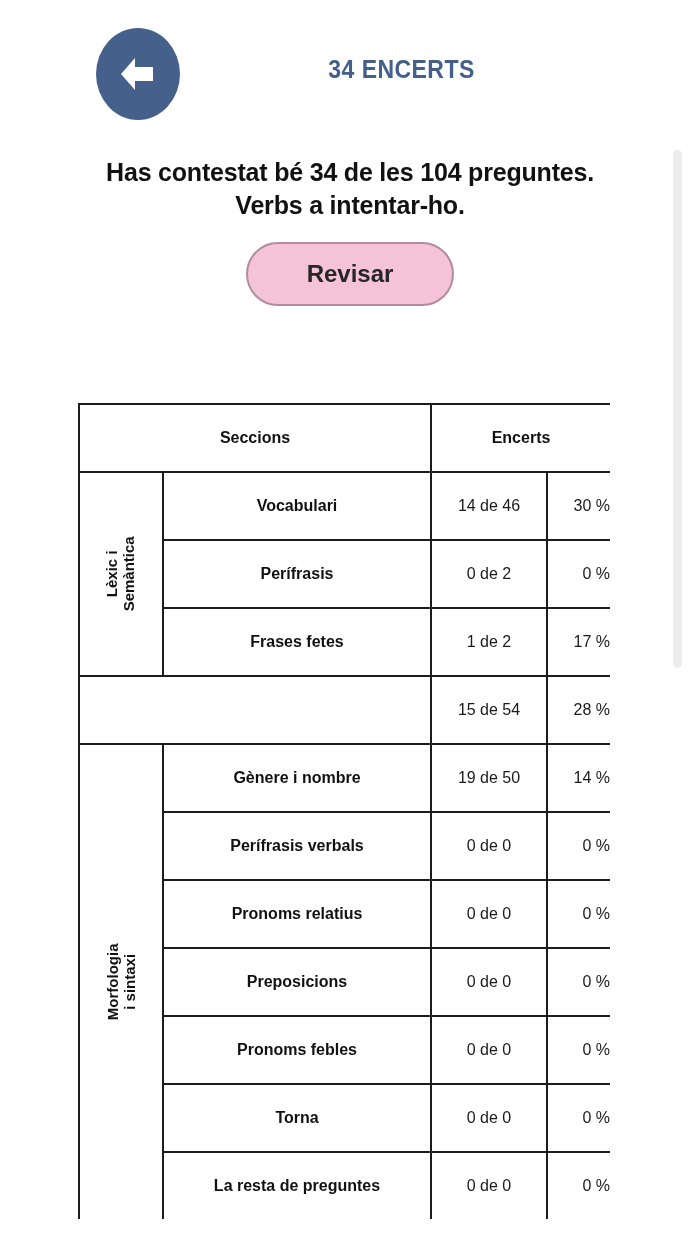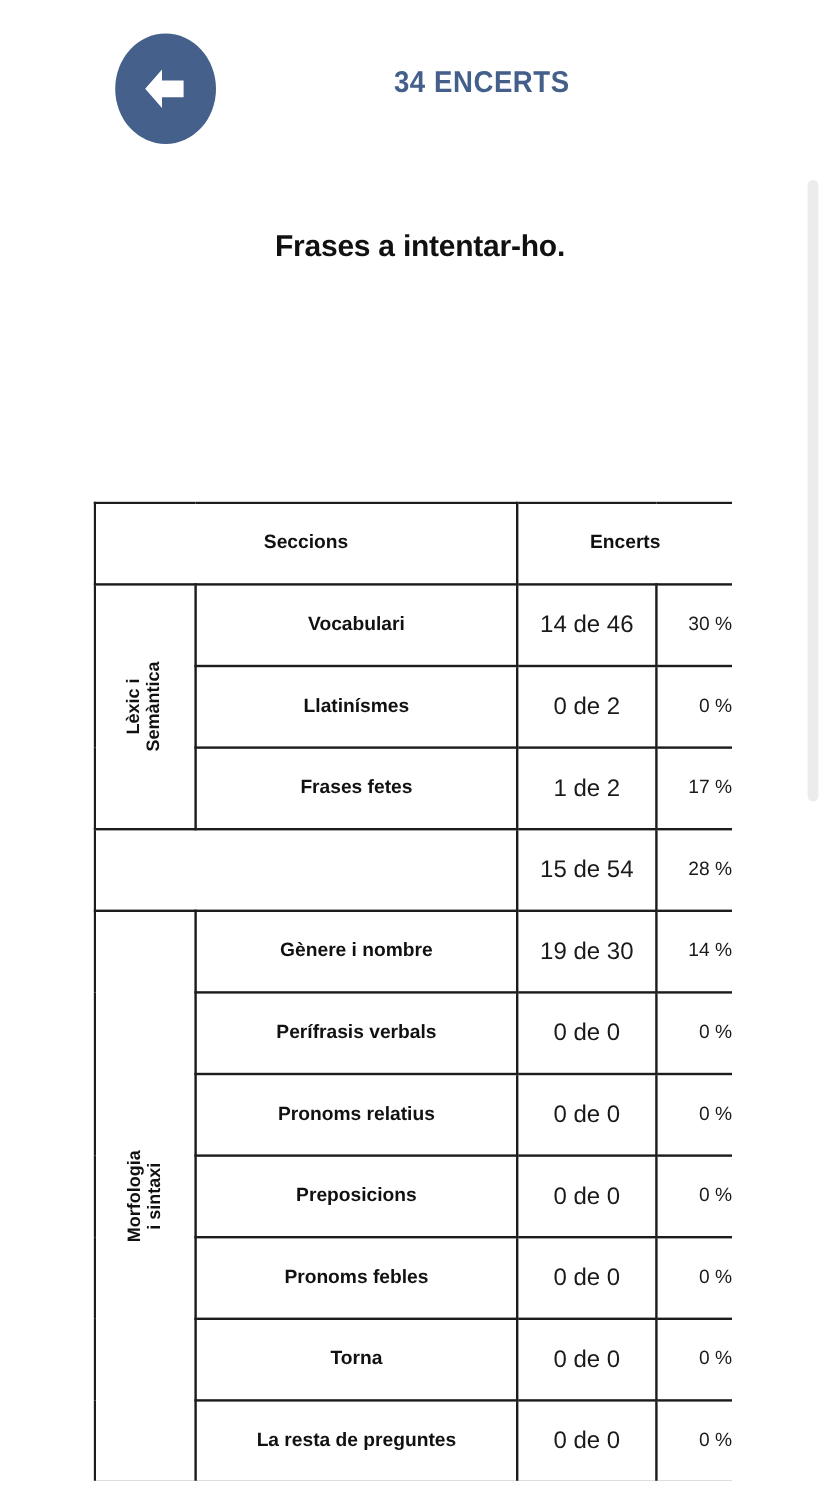--- a/index.html
+++ b/index.html
@@ -77,21 +77,21 @@
     font-weight: bold;
     color: #262626;
     cursor: pointer;
     font-family: "Liberation Sans", sans-serif;
   }
 
   
   .table-wrap {
     position: absolute;
     left: 78px;
-    top: 418px;
+    top: 403px;
     width: 532px;
     overflow: hidden;
     height: 816px;
   }
   table.results-table {
     border-collapse: collapse;
     table-layout: fixed;
     width: 532px;
   }
   table.results-table td,
@@ -115,21 +115,21 @@
   td.section-name {
     height: 66px;
     font-size: 16px;
     font-weight: bold;
     text-align: center;
     color: #111;
     margin-top: 32px;
   }
   td.score-cell {
     height: 66px;
-    font-size: 20px;
+    font-size: 16px;
     text-align: center;
     color: #1a1a1a;
     font-weight: normal;
   }
   td.pct-cell {
     height: 66px;
     font-size: 16px;
     text-align: right;
     padding-right: 4px;
     color: #1a1a1a;
@@ -180,23 +180,24 @@
       <svg width="46" height="44" viewBox="0 0 46 44" aria-hidden="true">
         <path d="M20 6 L6 22 L20 38 L20 29 L38 29 L38 15 L20 15 Z" fill="#ffffff"></path>
       </svg>
     </span>
   </button>
   <div class="header-title">34 ENCERTS</div>
 </div>
 
 <div class="result-block">
   <div class="result-message">
-    <br>
-    <span>Frases a intentar-ho.</span>
+    <span>Has contestat bé 34 de les 104 preguntes.</span><br>
+    <span>Verbs a intentar-ho.</span>
   </div>
+  <button class="review-button">Revisar</button>
 </div>
 
 <div class="table-wrap">
   <table class="results-table">
     <colgroup>
       <col class="col-rot">
       <col class="col-sect">
       <col class="col-score">
       <col class="col-pct">
     </colgroup>
@@ -213,21 +214,21 @@
           <span class="rot-text">
             <span>Lèxic i</span><br>
             <span>Semàntica</span>
           </span>
         </td>
         <td class="section-name">Vocabulari</td>
         <td class="score-cell">14 de 46</td>
         <td class="pct-cell">30 %</td>
       </tr>
       <tr>
-        <td class="section-name">Llatinísmes</td>
+        <td class="section-name">Perífrasis</td>
         <td class="score-cell">0 de 2</td>
         <td class="pct-cell">0 %</td>
       </tr>
       <tr>
         <td class="section-name">Frases fetes</td>
         <td class="score-cell">1 de 2</td>
         <td class="pct-cell">17 %</td>
       </tr>
       <tr>
         <td class="blank-cell" colspan="2"></td>
@@ -236,21 +237,21 @@
       </tr>
 
       <tr>
         <td class="group-label" rowspan="7">
           <span class="rot-text">
             <span>Morfologia</span><br>
             <span>i sintaxi</span>
           </span>
         </td>
         <td class="section-name">Gènere i nombre</td>
-        <td class="score-cell">19 de 30</td>
+        <td class="score-cell">19 de 50</td>
         <td class="pct-cell">14 %</td>
       </tr>
       <tr>
         <td class="section-name">Perífrasis verbals</td>
         <td class="score-cell">0 de 0</td>
         <td class="pct-cell">0 %</td>
       </tr>
       <tr>
         <td class="section-name">Pronoms relatius</td>
         <td class="score-cell">0 de 0</td>

